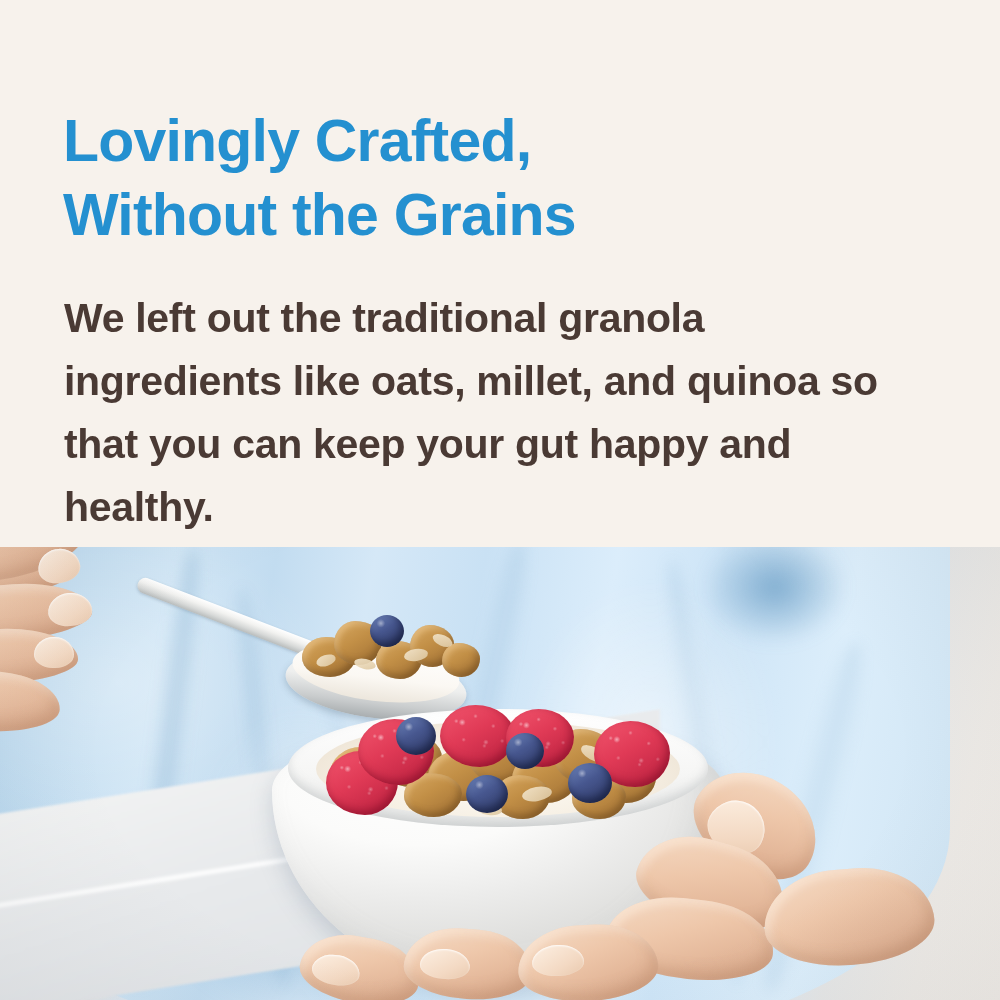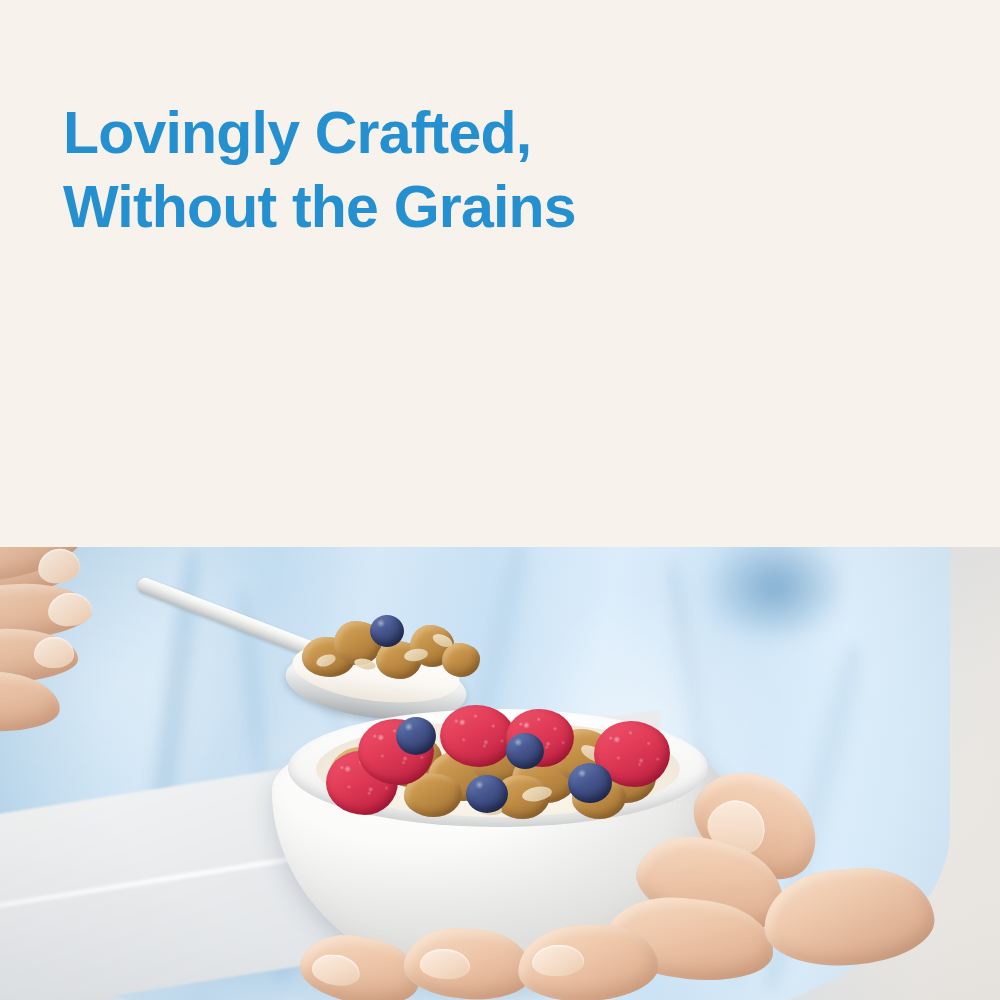--- a/index.html
+++ b/index.html
@@ -13,21 +13,21 @@
     width: 1000px;
     height: 1000px;
     overflow: hidden;
     background: #F7F2EC;
     font-family: "Liberation Sans", "DejaVu Sans", sans-serif;
   }
 
   
   .text-panel {
     position: absolute;
-    left: 0; top: 0;
+    left: 0; top: 8px;
     width: 1000px;
     height: 547px;
     background: #F7F2EC;
     box-sizing: border-box;
     padding: 0;
   }
   .headline {
     position: absolute;
     left: 63px;
     top: 56px;
@@ -290,20 +290,21 @@
   }
 </style>
 </head>
 <body>
 
 <div class="canvas">
 
   <section class="text-panel">
     <h1 class="headline">Lovingly Crafted,
 Without the Grains</h1>
+    <p class="body-copy">We left out the traditional granola ingredients like oats, millet, and quinoa so that you can keep your gut happy and healthy.</p>
   </section>
 
   <figure class="photo" style="margin:0;">
 
     <div class="backdrop"></div>
     <div class="shirt"></div>
 
     <div class="fold f1"></div>
     <div class="fold f2"></div>
     <div class="fold f3"></div>

